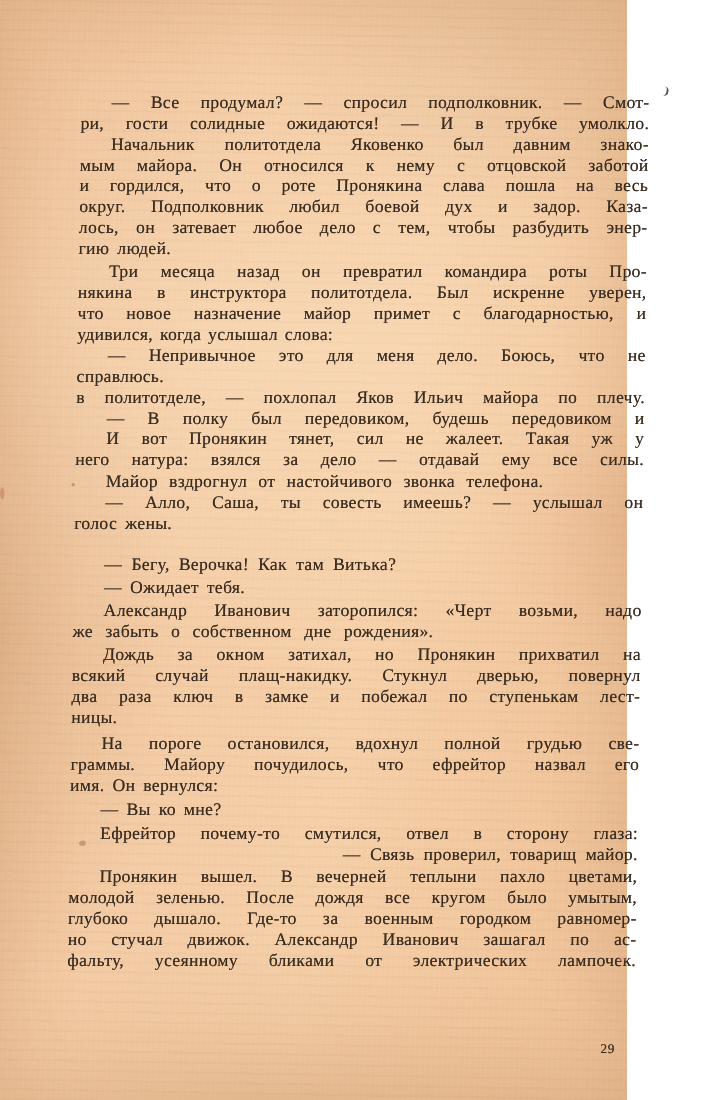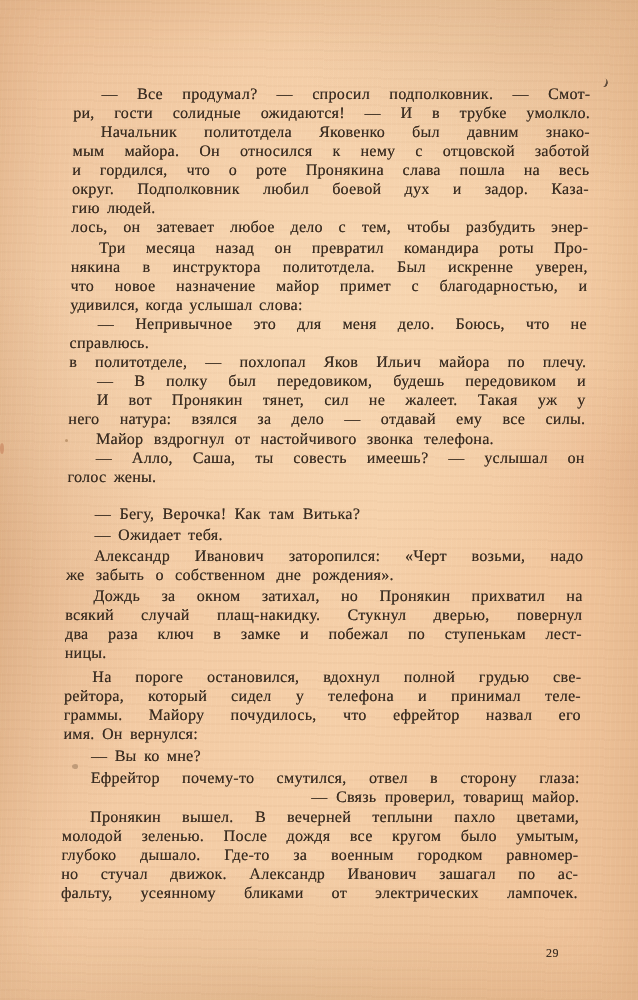--- a/index.html
+++ b/index.html
@@ -3,21 +3,21 @@
 <meta charset="utf-8">
 <style>
   html, body {
     margin: 0; padding: 0;
     width: 638px; height: 1000px;
     overflow: hidden;
     font-family: "Liberation Serif", "DejaVu Serif", serif;
   }
   .page {
     position: relative;
-    width: 638px; height: 1000px;
+    width: 570px; height: 1000px;
     background:
       radial-gradient(420px 300px at 85% 2%, rgba(120,70,30,0.10), transparent 60%),
       radial-gradient(520px 240px at 45% 101%, rgba(150,90,40,0.13), transparent 65%),
       radial-gradient(260px 520px at 0% 58%, rgba(140,80,35,0.10), transparent 62%),
       radial-gradient(200px 160px at 99% 47%, rgba(190,110,80,0.10), transparent 70%),
       radial-gradient(640px 420px at 42% 32%, rgba(255,238,208,0.30), transparent 72%),
       repeating-linear-gradient(92deg, rgba(255,245,225,0.06) 0 1px, rgba(0,0,0,0) 1px 5px),
       repeating-linear-gradient(1deg, rgba(120,70,30,0.03) 0 2px, rgba(0,0,0,0) 2px 9px),
       linear-gradient(100deg, #ecbf97 0%, #f3cba4 32%, #f5cfa8 58%, #f1c69d 82%, #ecbf96 100%);
     box-shadow: inset 0 0 70px rgba(150,92,42,0.18);
@@ -90,22 +90,22 @@
 <body>
 
 <div class="page">
   <div class="content">
       <div class="line ind just">— Все продумал? — спросил подполковник. — Смот-</div>
       <div class="line just">ри, гости солидные ожидаются! — И в трубке умолкло.</div>
       <div class="line ind just">Начальник политотдела Яковенко был давним знако-</div>
       <div class="line just">мым майора. Он относился к нему с отцовской заботой</div>
       <div class="line just">и гордился, что о роте Пронякина слава пошла на весь</div>
       <div class="line just">округ. Подполковник любил боевой дух и задор. Каза-</div>
+      <div class="line just">лось, он затевает любое дело с тем, чтобы разбудить энер-</div>
       <div class="line">гию людей.</div>
-      <div class="line just">лось, он затевает любое дело с тем, чтобы разбудить энер-</div>
       <div class="line ind just" style="margin-top: 2px;">Три месяца назад он превратил командира роты Про-</div>
       <div class="line just">някина в инструктора политотдела. Был искренне уверен,</div>
       <div class="line just">что новое назначение майор примет с благодарностью, и</div>
       <div class="line" style="word-spacing: 2px;">удивился, когда услышал слова:</div>
       <div class="line ind just">— Непривычное это для меня дело. Боюсь, что не</div>
       <div class="line">справлюсь.</div>
       <div class="line just">в политотделе, — похлопал Яков Ильич майора по плечу.</div>
       <div class="line ind just">— В полку был передовиком, будешь передовиком и</div>
       <div class="line ind just">И вот Пронякин тянет, сил не жалеет. Такая уж у</div>
       <div class="line just">него натура: взялся за дело — отдавай ему все силы.</div>
@@ -114,21 +114,20 @@
       <div class="line">голос жены.</div>
       <div class="line ind" style="margin-top: 18px; word-spacing: 4px;">— Бегу, Верочка! Как там Витька?</div>
       <div class="line ind" style="margin-top: 2px;">— Ожидает тебя.</div>
       <div class="line ind just" style="margin-top: 2px;">Александр Иванович заторопился: «Черт возьми, надо</div>
       <div class="line" style="word-spacing: 7px;">же забыть о собственном дне рождения».</div>
       <div class="line ind just" style="margin-top: 2px;">Дождь за окном затихал, но Пронякин прихватил на</div>
       <div class="line just">всякий случай плащ-накидку. Стукнул дверью, повернул</div>
       <div class="line just">два раза ключ в замке и побежал по ступенькам лест-</div>
       <div class="line">ницы.</div>
       <div class="line ind just" style="margin-top: 5px;">На пороге остановился, вдохнул полной грудью све-</div>
-      <div class="line just">рейтора, который сидел у телефона и принимал теле-</div>
       <div class="line just">граммы. Майору почудилось, что ефрейтор назвал его</div>
       <div class="line">имя. Он вернулся:</div>
       <div class="line ind" style="margin-top: 3px;">— Вы ко мне?</div>
       <div class="line ind just" style="margin-top: 3px;">Ефрейтор почему-то смутился, отвел в сторону глаза:</div>
       <div class="line ind" style="word-spacing: 4px; text-align: right;">— Связь проверил, товарищ майор.</div>
       <div class="line ind just" style="margin-top: 1px;">Пронякин вышел. В вечерней теплыни пахло цветами,</div>
       <div class="line just">молодой зеленью. После дождя все кругом было умытым,</div>
       <div class="line just">глубоко дышало. Где-то за военным городком равномер-</div>
       <div class="line just">но стучал движок. Александр Иванович зашагал по ас-</div>
       <div class="line just">фальту, усеянному бликами от электрических лампочек.</div>

